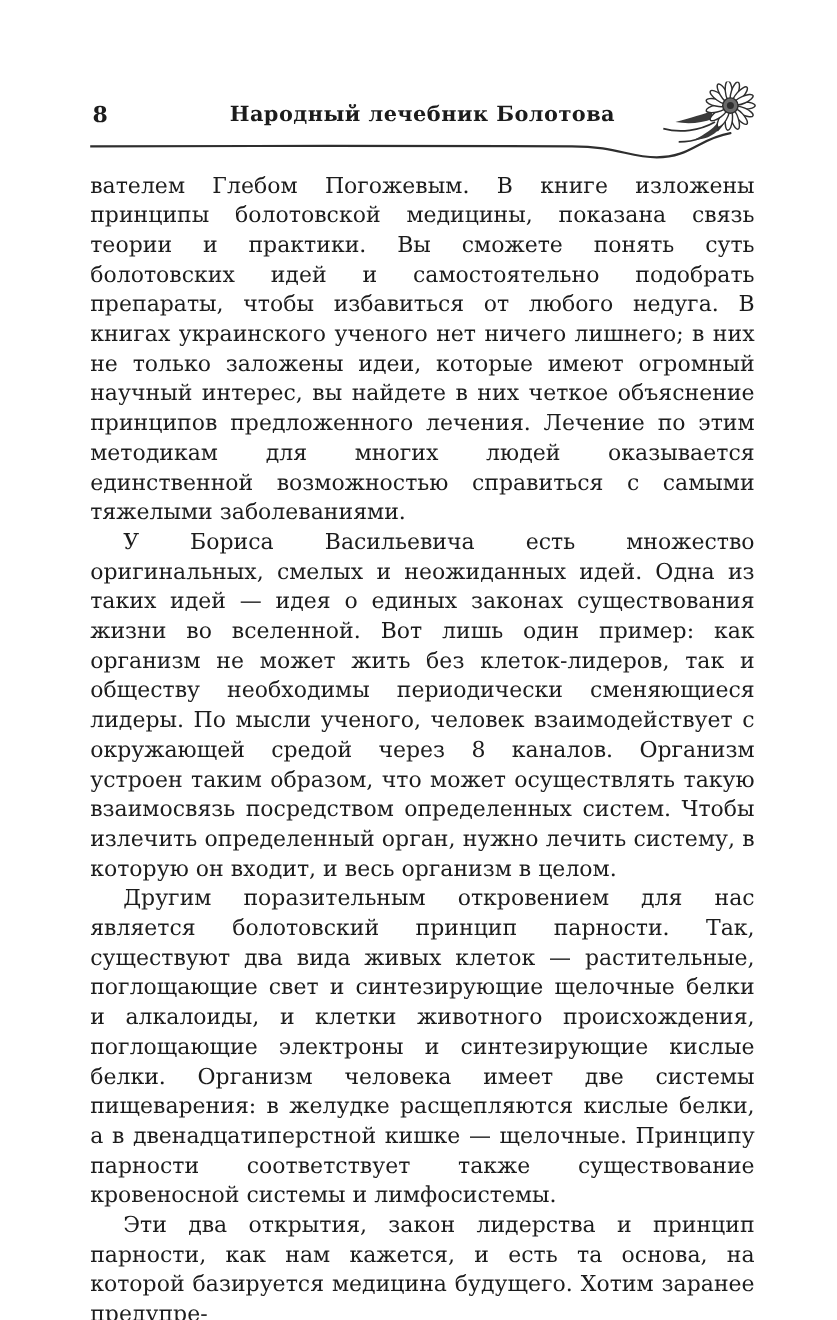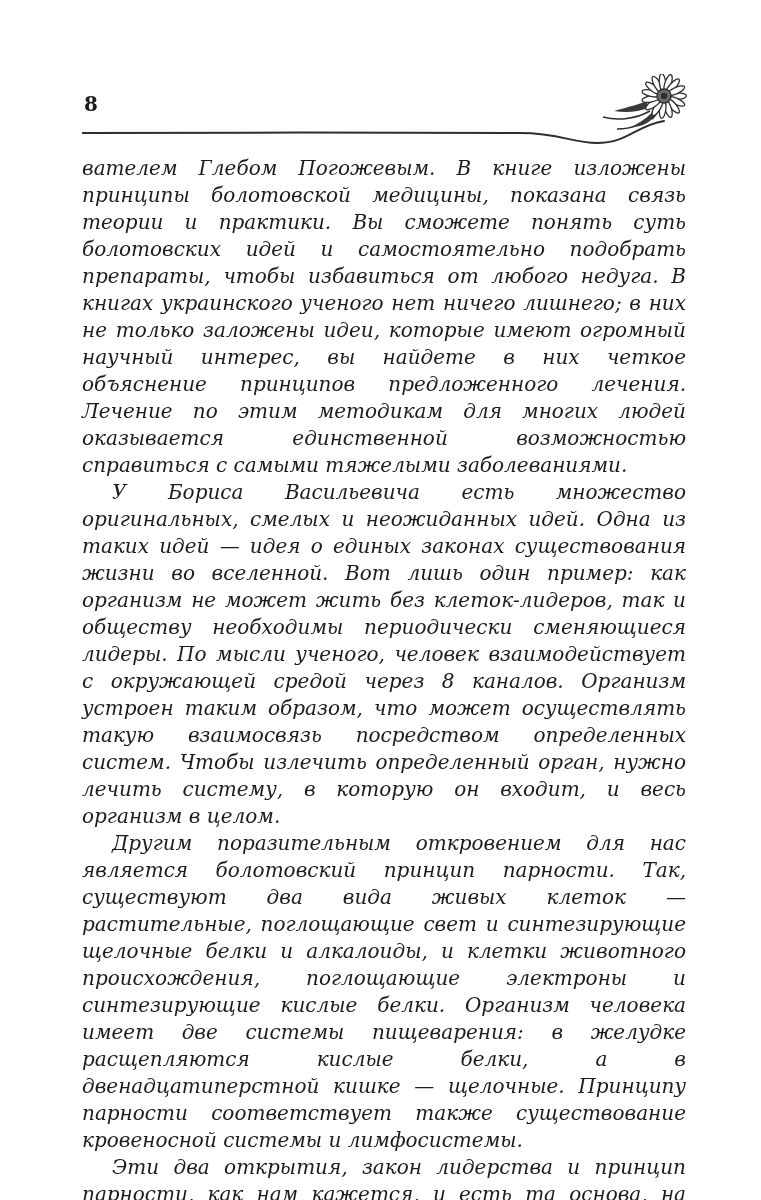--- a/index.html
+++ b/index.html
@@ -51,33 +51,33 @@
   }
   .text-block {
     margin-top: 9px;
     font-size: 20px;
     line-height: 27px;
     text-align: justify;
   }
   .para {
     margin: 0;
     text-indent: 30px;
-    font-style: italic;
   }
   .para.no-indent {
     text-indent: 0;
   }
 </style>
 </head>
 <body>
 
 <div class="page">
 
   <header class="page-header">
     <span class="page-number">8</span>
+    <span class="running-title">Народный лечебник Болотова</span>
 
     <span class="ornament">
       <svg width="104" height="60" viewBox="0 0 104 60" xmlns="http://www.w3.org/2000/svg">
 
         <path d="M50 37 C 36 45 18 47 3 43" stroke="#2e2e2e" stroke-width="1.6" fill="none"></path>
         <path d="M52 41 C 43 51 30 55 17 55" stroke="#2e2e2e" stroke-width="1.6" fill="none"></path>
         <path d="M48 34 C 38 38 26 39 14 37 C 28 33 40 30 47 27 Z" fill="#3a3a3a"></path>
         <path d="M54 43 C 48 50 40 53 31 53 C 41 48 48 43 52 38 Z" fill="#3a3a3a"></path>
 
         <path d="M62 26 C 60 34 57 40 52 45" stroke="#2e2e2e" stroke-width="1.8" fill="none"></path>

